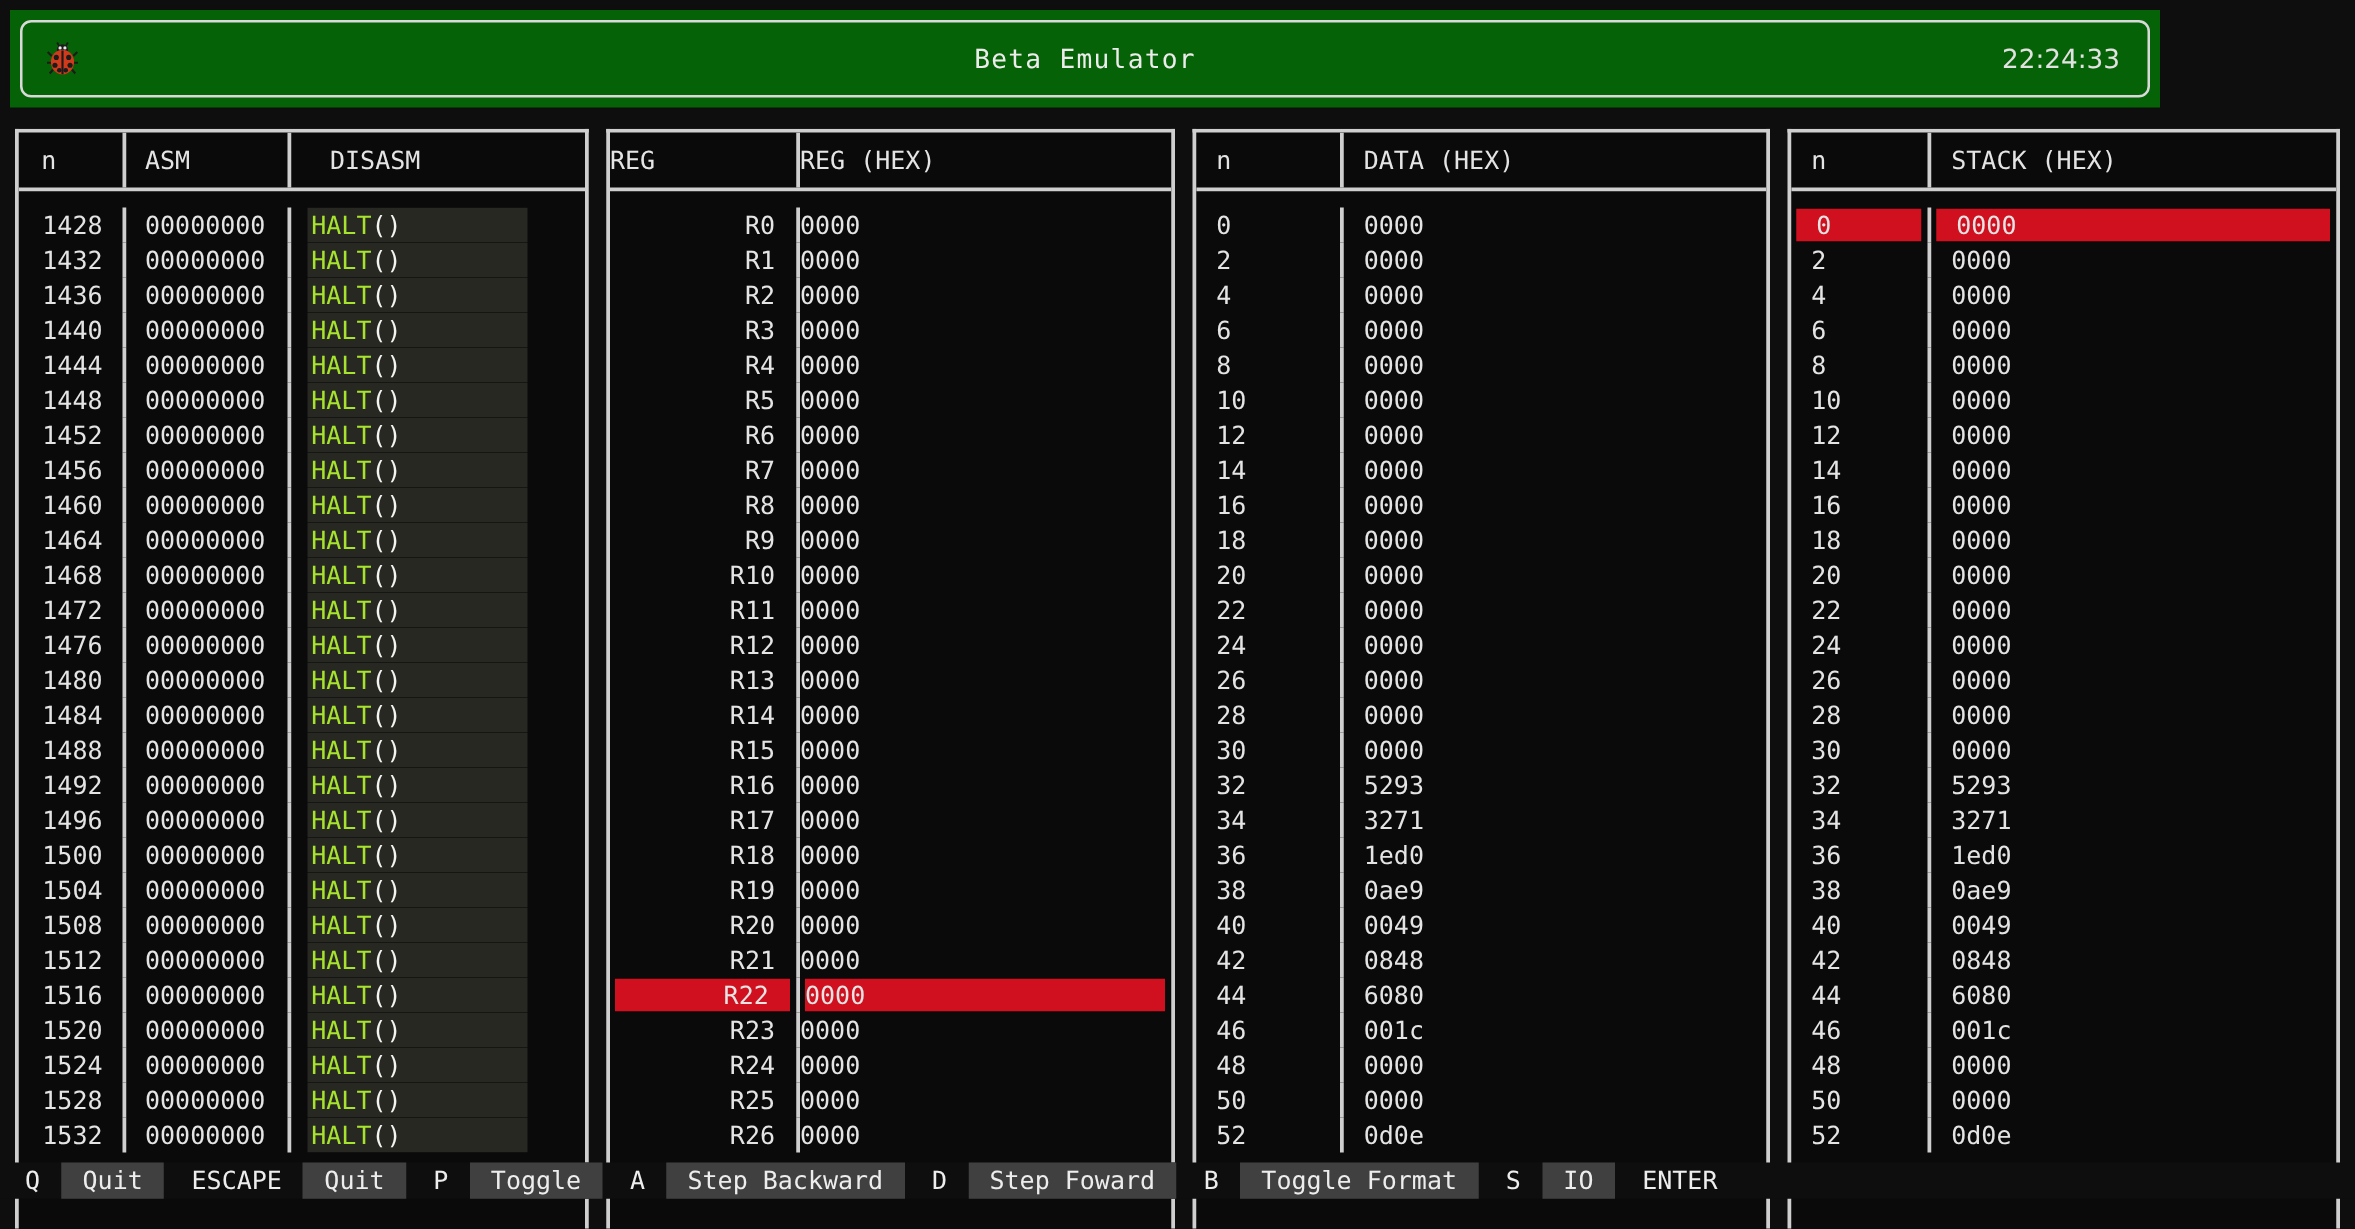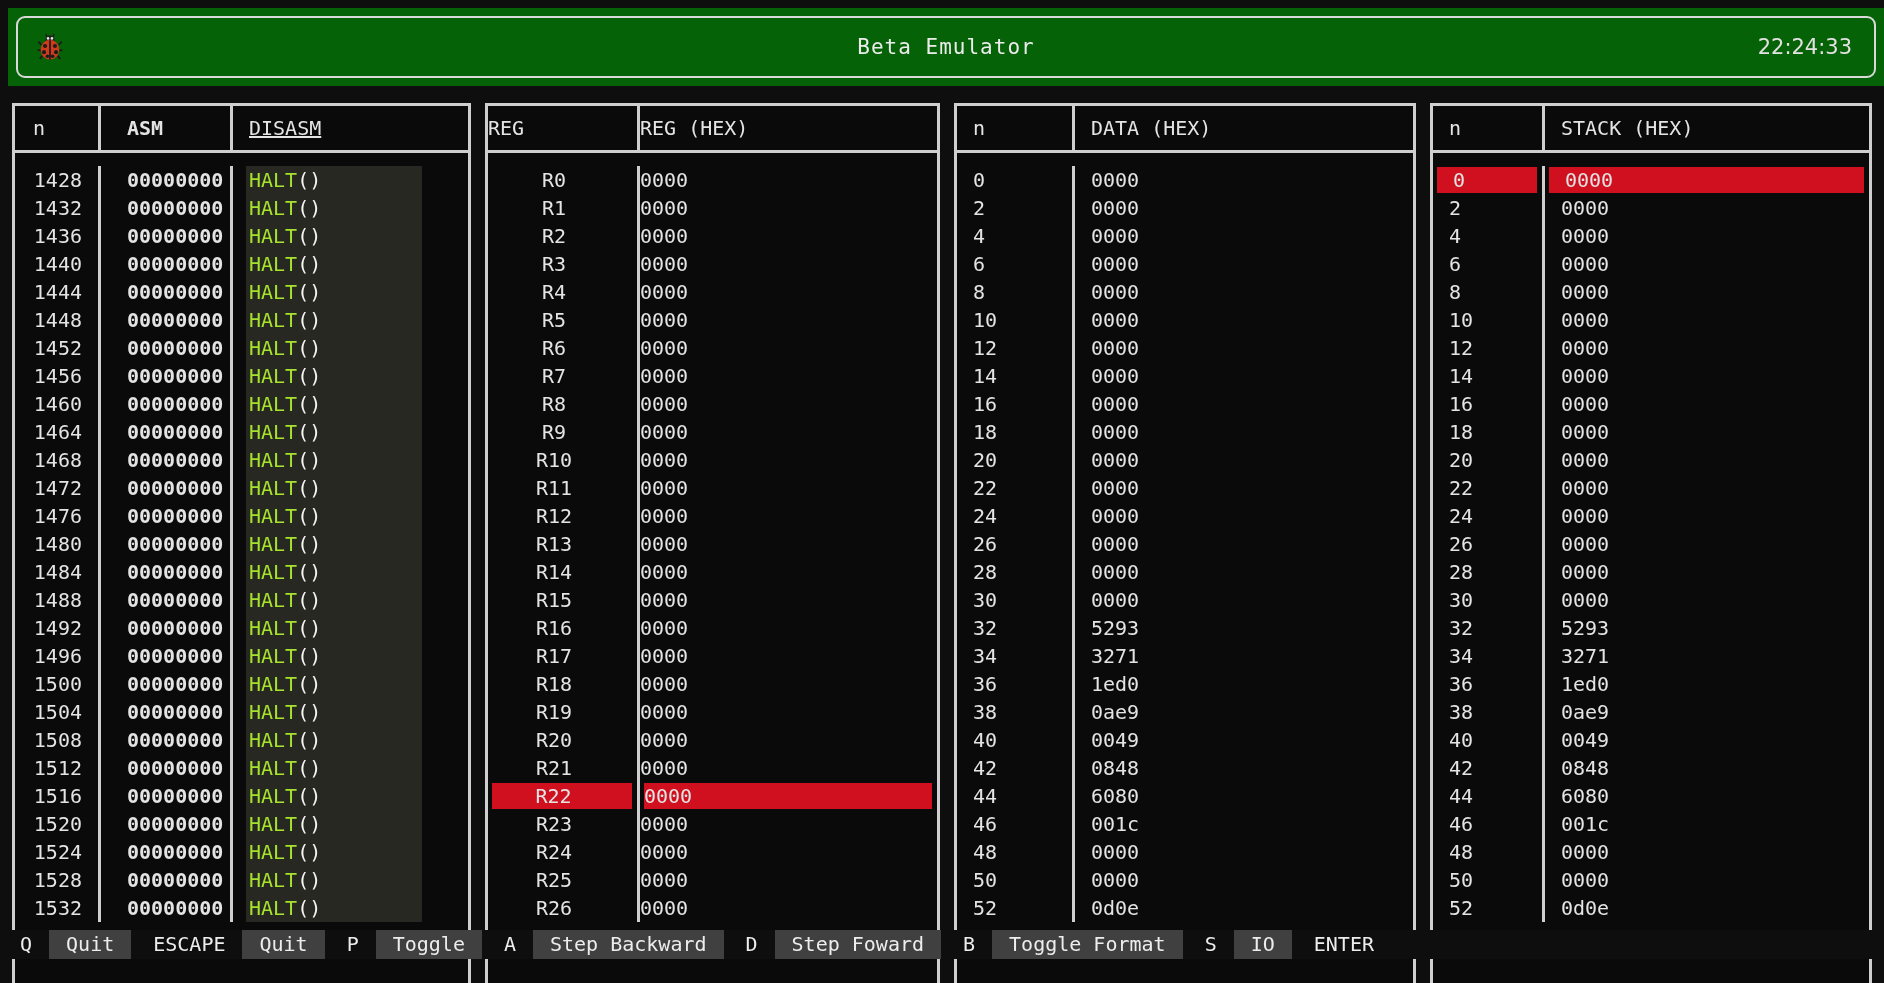--- a/index.html
+++ b/index.html
@@ -1,20 +1,20 @@
 <!DOCTYPE html>
 <html><head>
 <meta charset="utf-8">
 <style>
   * { margin:0; padding:0; box-sizing:border-box; }
   html,body { width:1884px; height:983px; background:#0e0e0e; overflow:hidden;
               font-family:"DejaVu Sans Mono", monospace; }
 
   
-  .app-header { position:absolute; left:8px; top:8px; width:1876px; height:78px;
+  .app-header { position:absolute; left:8px; top:8px; width:1720px; height:78px;
                 background:#066206; }
   .header-border { position:absolute; left:8px; top:8px; right:8px; bottom:8px;
                    border:2px solid #d9d9d9; border-radius:9px; }
   .ladybug { position:absolute; left:28px; top:50%; transform:translateY(-50%); width:28px; height:28px; }
   .app-title { position:absolute; left:0; right:0; top:0; height:100%;
                display:flex; align-items:center; justify-content:center;
                color:#ececec; font-size:21px; letter-spacing:1px; }
   .clock { position:absolute; right:32px; top:0; height:100%; display:flex; align-items:center;
            color:#e2e2e2; font-size:21px; font-family:"DejaVu Sans", sans-serif; }
 
@@ -41,23 +41,23 @@
 
   
   .panel-asm .c0 { width:86px; }  .panel-asm .c1 { width:132px; } .panel-asm .c2 { flex:1; }
   .panel-reg .c0 { width:152px; } .panel-reg .c1 { flex:1; }
   .panel-data .c0 { width:118px; } .panel-data .c1 { flex:1; }
   .panel-stack .c0 { width:112px; } .panel-stack .c1 { flex:1; }
 
   
   .panel-asm .hdr .c0 .ci { padding-left:18px; }
   .panel-asm .row .c0 .ci { text-align:right; padding-right:16px; }
-  .panel-asm .c1 .ci { padding-left:26px;font-weight:bold; }
-  .panel-asm .hdr .c2 .ci { padding-left:16px;text-decoration:underline; }
-  .panel-reg .c0 .ci { text-align:center; padding-right:17px; }
+  .panel-asm .c1 .ci { padding-left:15px; }
+  .panel-asm .hdr .c2 .ci { padding-left:31px; }
+  .panel-reg .c0 .ci { text-align:right; padding-right:17px; }
   .panel-reg .c1 .ci { padding-left:0; }
   .panel-data .c .ci, .panel-stack .c .ci { padding-left:16px; }
 
   
   .panel-asm .row .c2 .ci { background:#272822; margin-left:13px; width:176px; padding-left:3px; }
   .fn { color:#a6e22e; }
   .ar { color:#f4f4f2; }
 
   
   .row.hl .ci { background:#d0101f; margin:1px 5px 1px 4px; height:26px; line-height:26px; }

